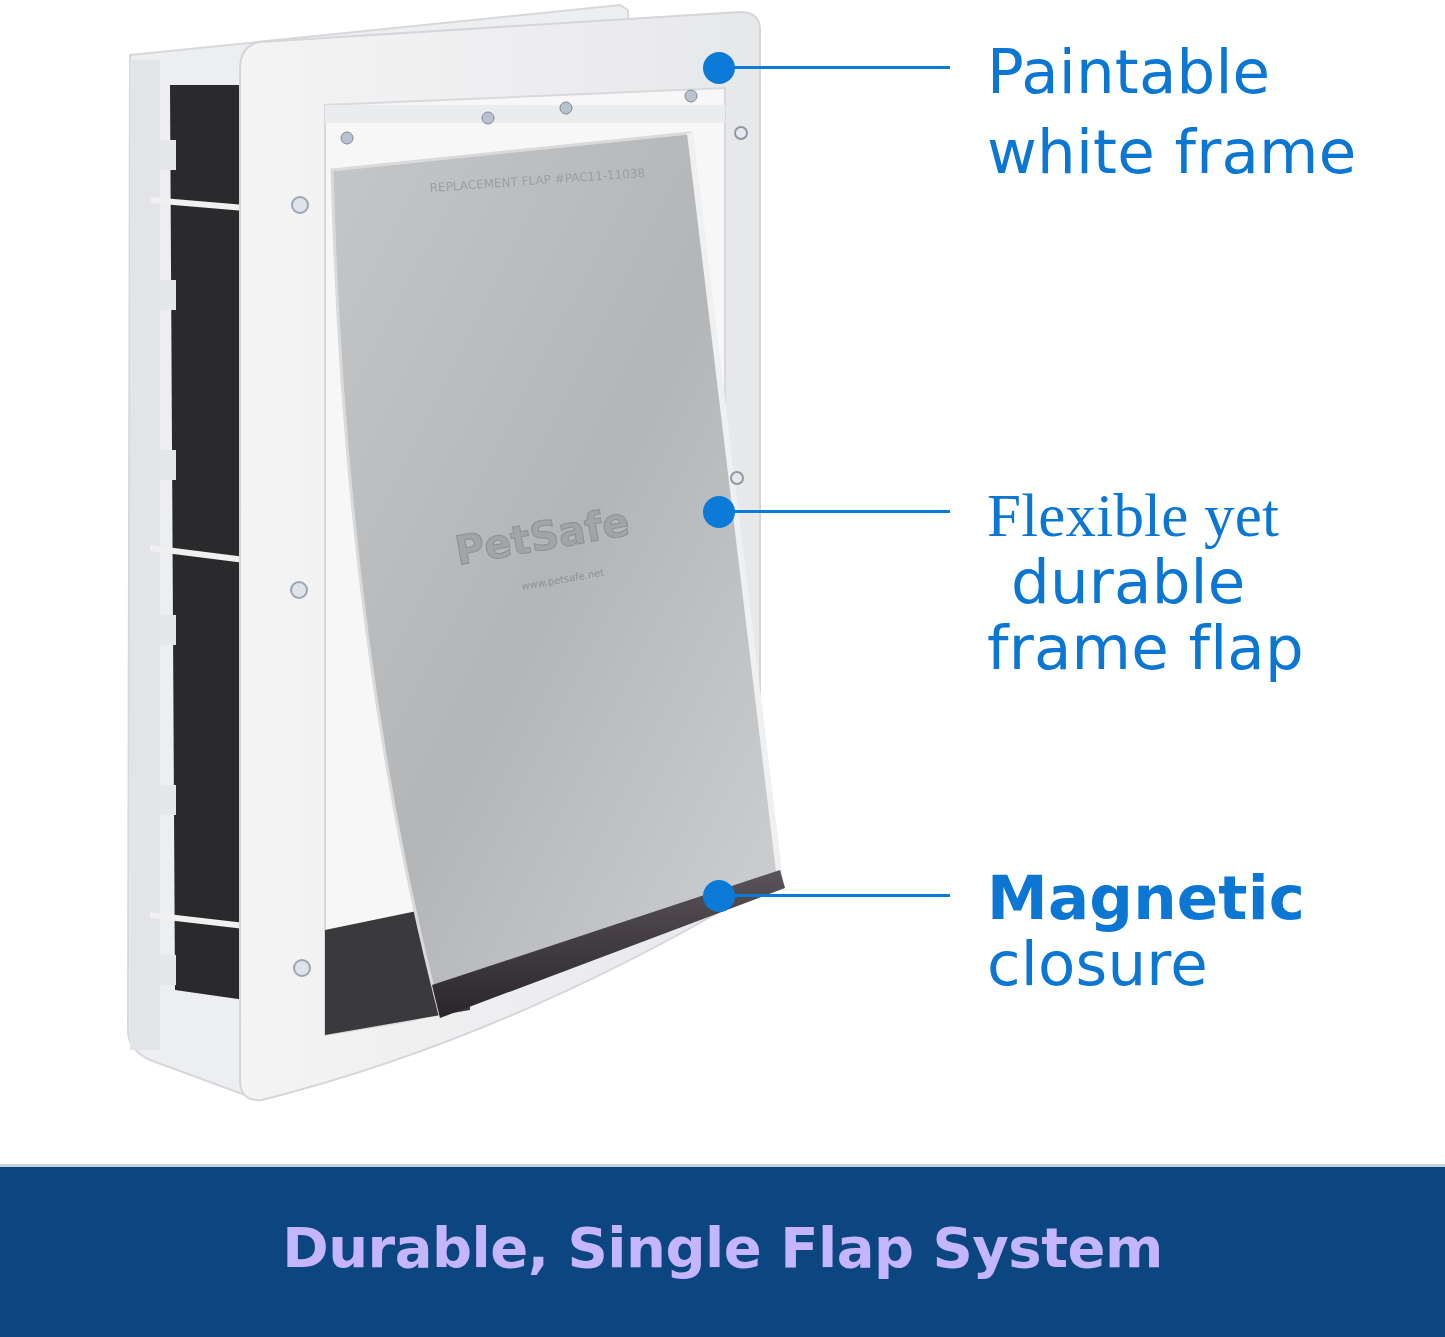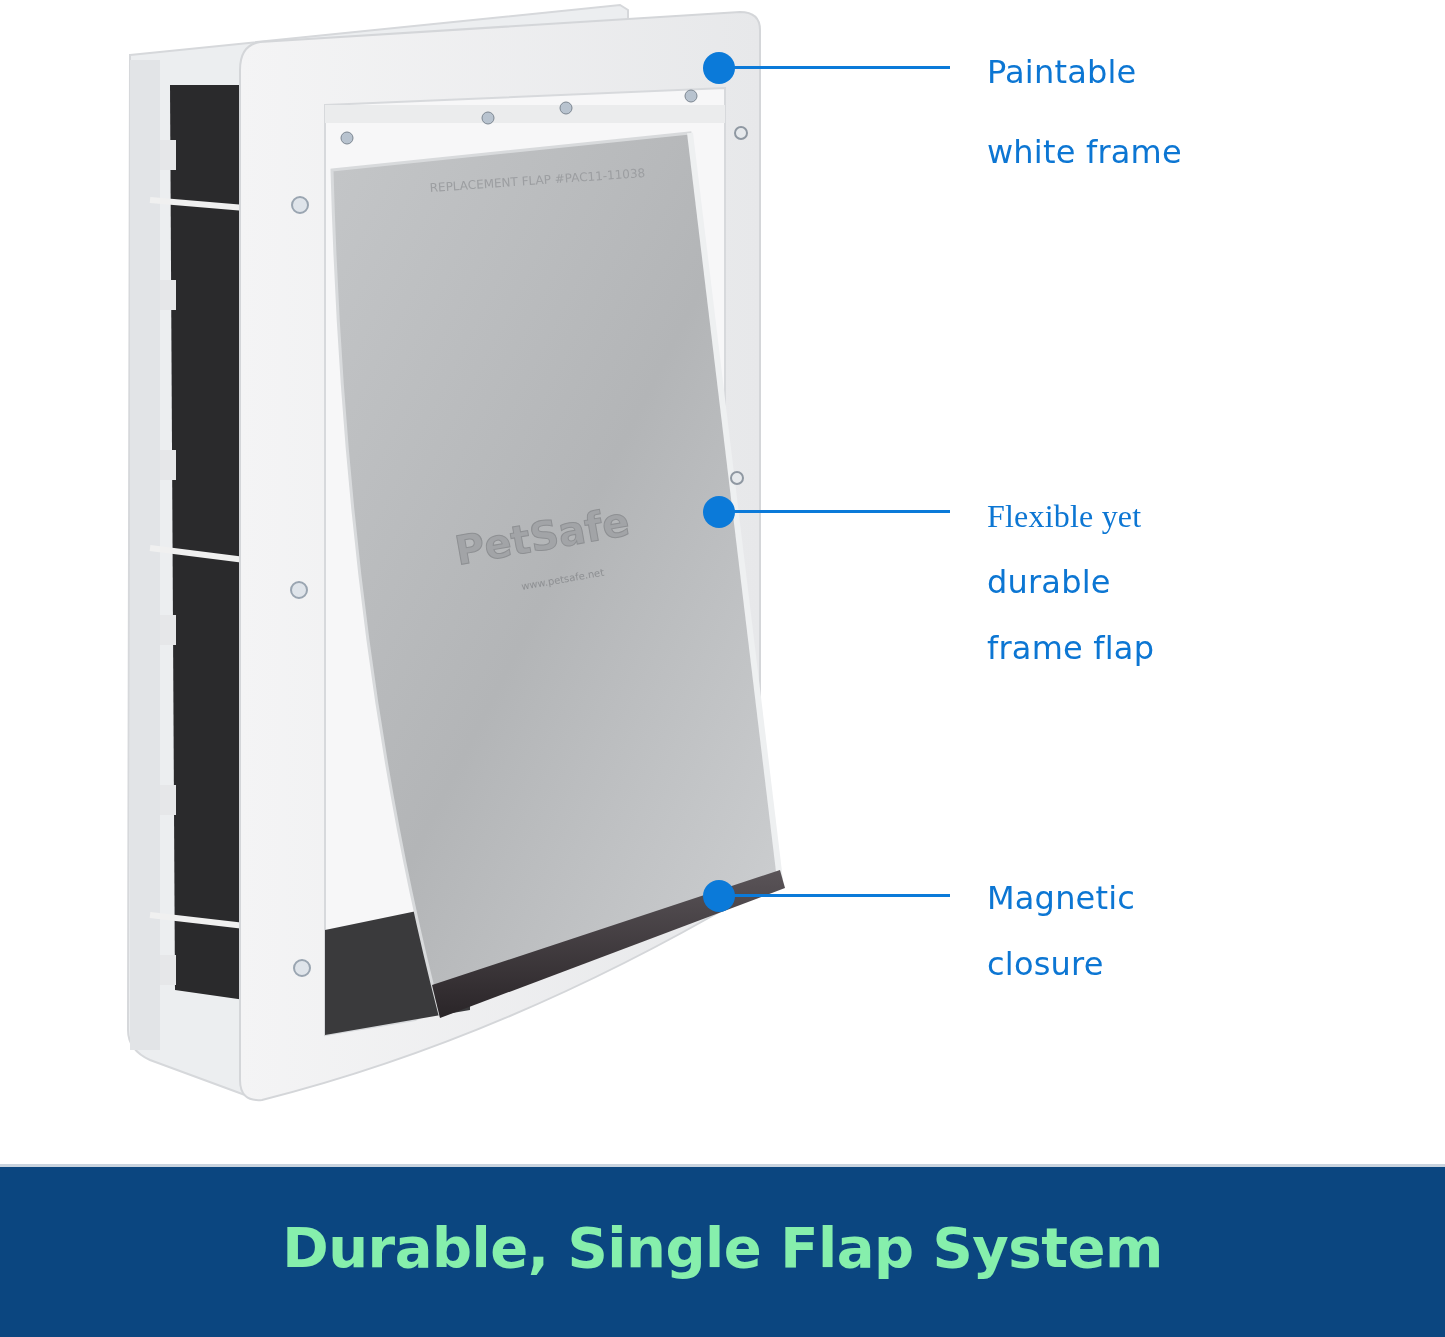--- a/index.html
+++ b/index.html
@@ -2,23 +2,23 @@
 <html><head>
 <meta charset="utf-8">
 <style>
   html, body { margin:0; padding:0; }
   body { width:1445px; height:1337px; background:#ffffff; position:relative; overflow:hidden;
          font-family:"DejaVu Sans", "Liberation Sans", sans-serif; }
   .product { position:absolute; left:0; top:0; width:860px; height:1160px; }
   .callout { position:absolute; left:700px; width:745px; }
   .callout .dot { position:absolute; left:3px; width:32px; height:32px; border-radius:50%; background:#0b7ad9; }
   .callout .line { position:absolute; left:30px; width:220px; height:3px; background:#0b7ad9; }
-  .callout .text { position:absolute; left:287px; color:#0c76d3; font-size:32px; line-height:64px; font-weight:normal; letter-spacing:0.2px; }
+  .callout .text { position:absolute; left:287px; color:#0c76d3; font-size:61px; line-height:64px; font-weight:normal; letter-spacing:0.2px; }
   .banner { position:absolute; left:0; top:1164px; width:1445px; height:173px; background:#0b4680; border-top:3px solid #c9d3de; }
-  .banner-title { position:absolute; left:0; right:0; top:48px; text-align:center; color:#86efac;
+  .banner-title { position:absolute; left:0; right:0; top:48px; text-align:center; color:#c4b5fd;
                   font-family:"DejaVu Sans", "Liberation Sans", sans-serif; font-weight:bold; font-size:56px; letter-spacing:-0.5px; }
 </style>
 </head>
 <body>
 
 <div class="product">
   <svg width="860" height="1160" viewBox="0 0 860 1160">
     <defs>
       <linearGradient id="flapGrad" x1="0" y1="0" x2="1" y2="1">
         <stop offset="0" stop-color="#c4c6c8"></stop>
@@ -85,26 +85,26 @@
   <div class="dot" style="top:0px;"></div>
   <div class="line" style="top:14px;"></div>
   <div class="text" style="top:-12px;">Paintable</div>
   <div class="text" style="top:68px;">white frame</div>
 </div>
 
 <div class="callout" style="top:496px;">
   <div class="dot" style="top:0px;"></div>
   <div class="line" style="top:14px;"></div>
   <div class="text" style="top:-12px;font-family:Liberation Serif, serif;">Flexible yet</div>
-  <div class="text" style="top:54px;">durable</div>
+  <div class="text" style="top:54px;margin-left:24px;">durable</div>
   <div class="text" style="top:120px;">frame flap</div>
 </div>
 
 <div class="callout" style="top:880px;">
   <div class="dot" style="top:0px;"></div>
   <div class="line" style="top:14px;"></div>
-  <div class="text" style="top:-14px;">Magnetic</div>
+  <div class="text" style="top:-14px;font-weight:bold;">Magnetic</div>
   <div class="text" style="top:52px;text-align:right;">closure</div>
 </div>
 
 <div class="banner">
   <div class="banner-title">Durable, Single Flap System</div>
 </div>
 
 </body></html>

